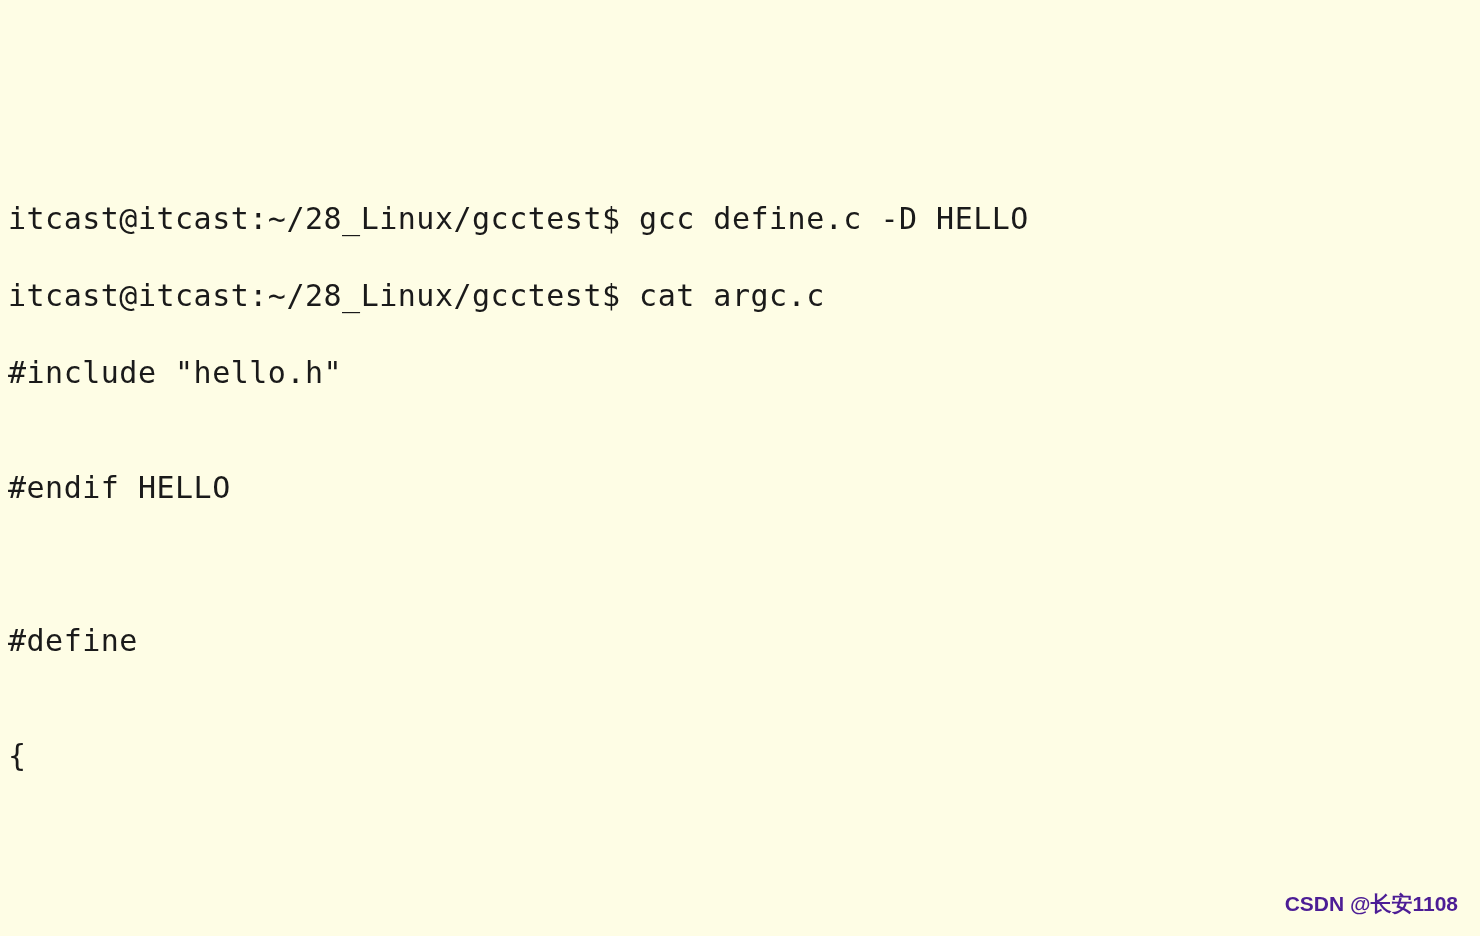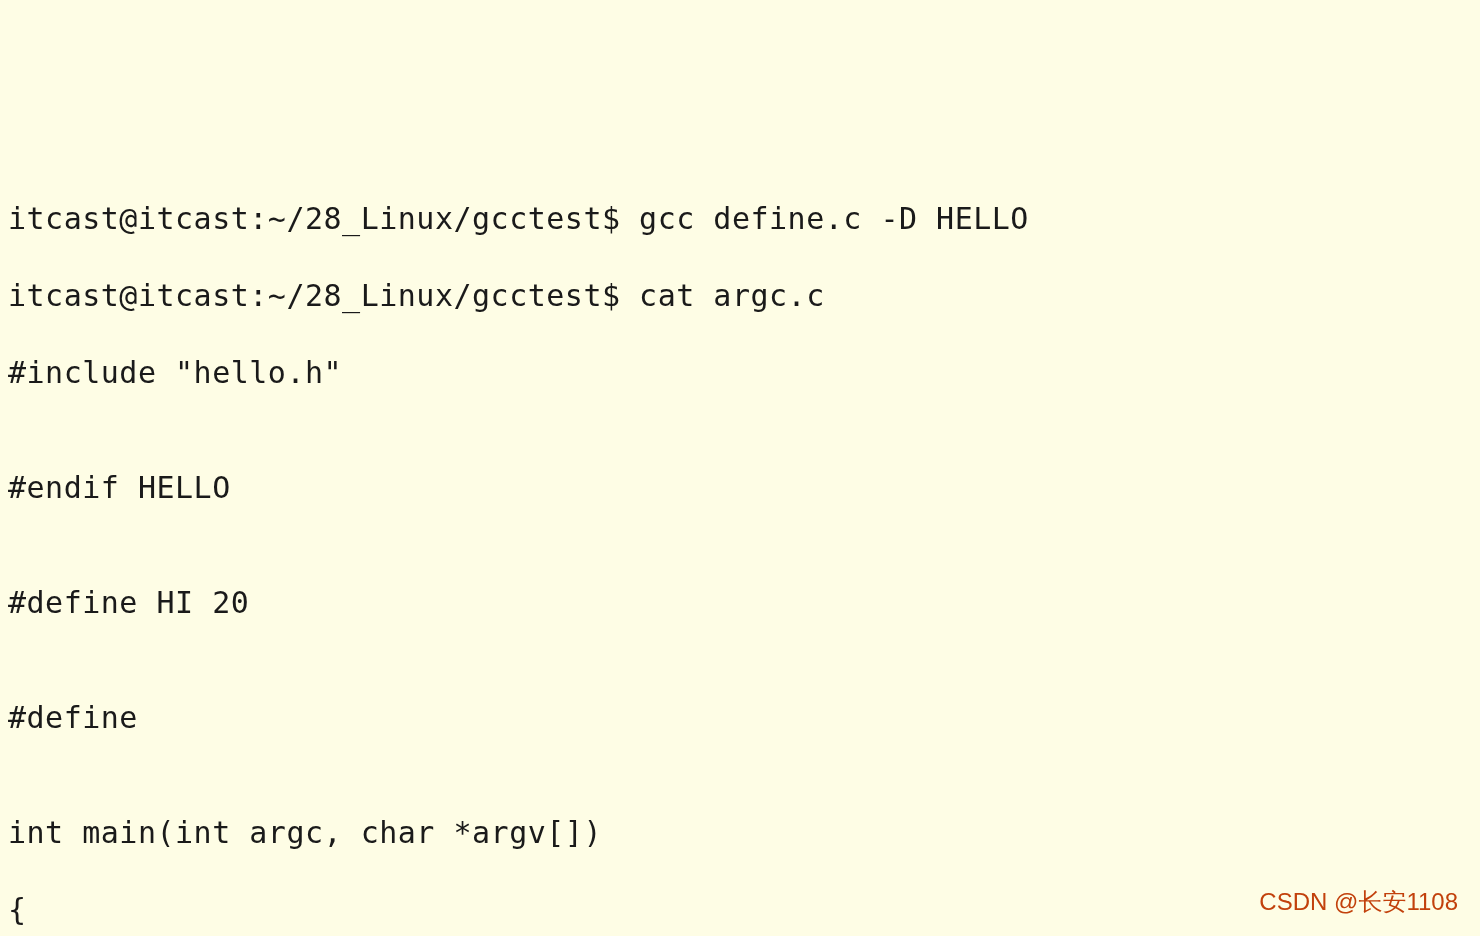--- a/index.html
+++ b/index.html
@@ -22,44 +22,42 @@
       height: 936px;
       overflow: hidden;
     }
     .line {
       display: block;
     }
     .watermark {
       position: absolute;
       bottom: 18px;
       right: 22px;
-      font-size: 24px;
-      color: #c2410c;
+      font-size: 21px;
+      color: #4c1d95;
       font-family: Arial, sans-serif;
-      font-weight: normal;
+      font-weight: bold;
       letter-spacing: 0;
     }
   </style>
 </head>
 <body>
 
 
 
 <div>
 <span class="line"><span>itcast@itcast:~/28_Linux/gcctest$</span> <span>gcc define.c -D HELLO</span></span>
 <span class="line"><span>itcast@itcast:~/28_Linux/gcctest$</span> <span>cat argc.c</span></span>
 <span class="line">#include "hello.h"</span>
 <span class="line"></span>
 <span class="line">#endif HELLO</span>
 <span class="line"></span>
-<span class="line">#define HI 20</span>
 <span class="line"></span>
 <span class="line">#define</span>
 <span class="line"></span>
-<span class="line">int main(int argc, char *argv[])</span>
 <span class="line">{</span>
 
 
 <span class="line"></span>
 
 <span class="line"></span>
 
 
 
 </div>

